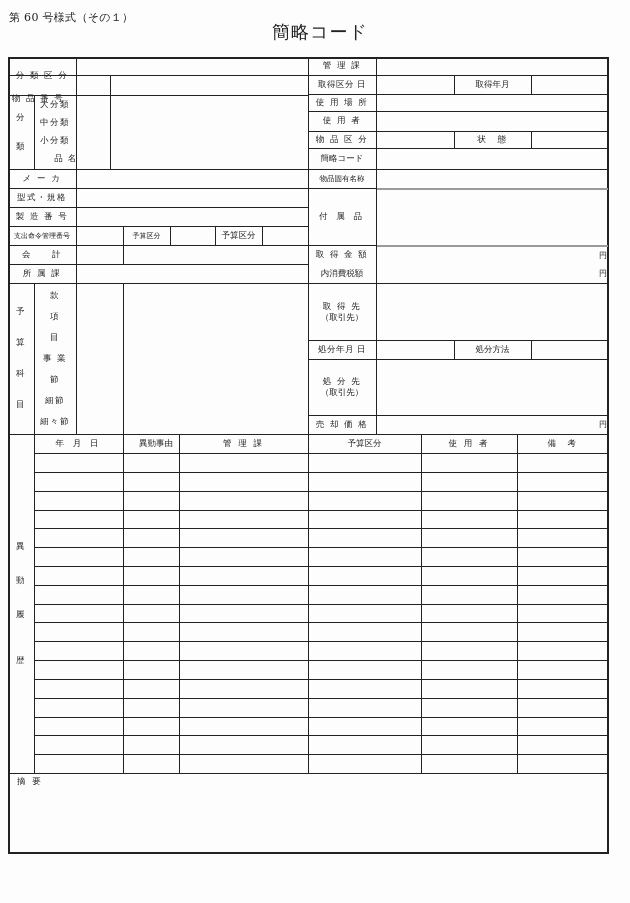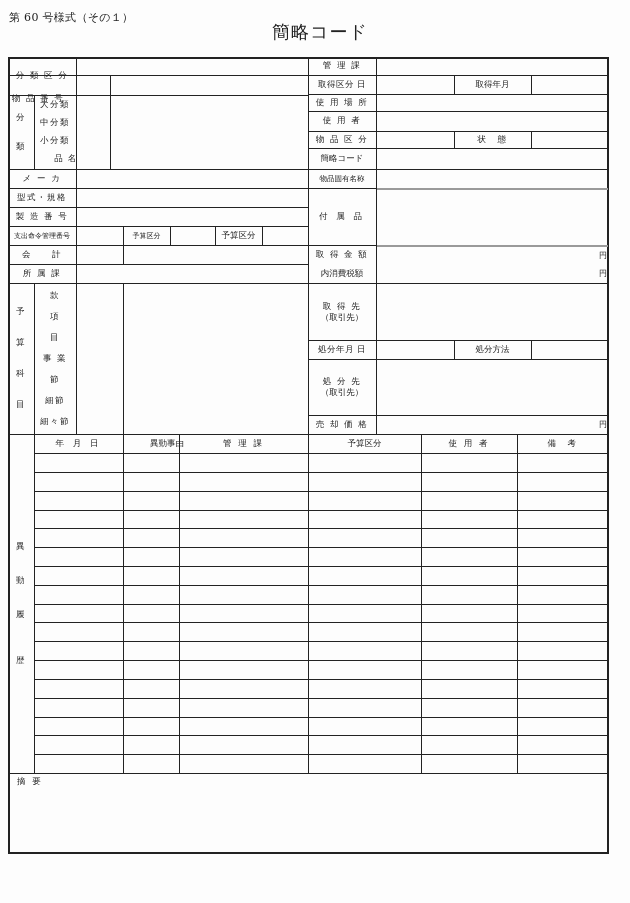--- a/index.html
+++ b/index.html
@@ -337,21 +337,21 @@
   <div class="cell" style="left:377px;top:416px;width:222px;height:17px;"></div>
   <span class="yen" style="left:599px;top:419px;">円</span>
 
   <div class="lbl v" style="left:8px;top:453px;width:26px;height:320px;justify-content:flex-start;padding-top:88px;gap:22px;box-sizing:border-box;">
     <span>異</span>
     <span>動</span>
     <span>履</span>
     <span style="margin-top:12px;">歴</span>
   </div>
   <div class="lbl" style="left:34px;top:434px;width:89px;height:19px;letter-spacing:3px;">年 月 日</div>
-  <div class="lbl" style="left:139px;top:434px;width:56px;height:19px;letter-spacing:0;">異動事由</div>
+  <div class="lbl" style="left:128px;top:434px;width:56px;height:19px;letter-spacing:0;">異動事由</div>
   <div class="lbl" style="left:179px;top:434px;width:129px;height:19px;letter-spacing:2px;">管 理 課</div>
   <div class="lbl" style="left:308px;top:434px;width:113px;height:19px;letter-spacing:0;">予算区分</div>
   <div class="lbl" style="left:421px;top:434px;width:96px;height:19px;letter-spacing:2px;">使 用 者</div>
   <div class="lbl" style="left:517px;top:434px;width:91px;height:19px;white-space:pre;">備　考</div>
 
   <div class="abs" style="left:17px;top:776px;font-size:8.5px;letter-spacing:2px;">摘 要</div>
   <div class="cell" style="left:10px;top:790px;width:597px;height:62px;"></div>
 </div>
 
 </body></html>

